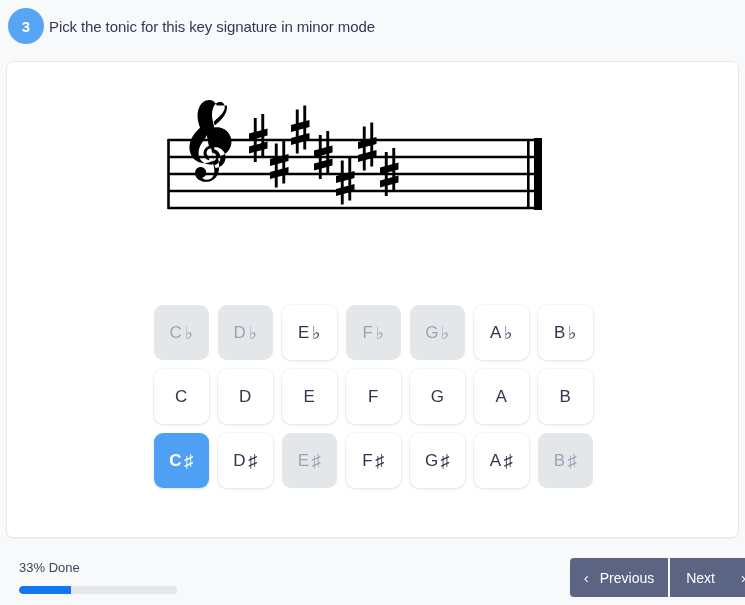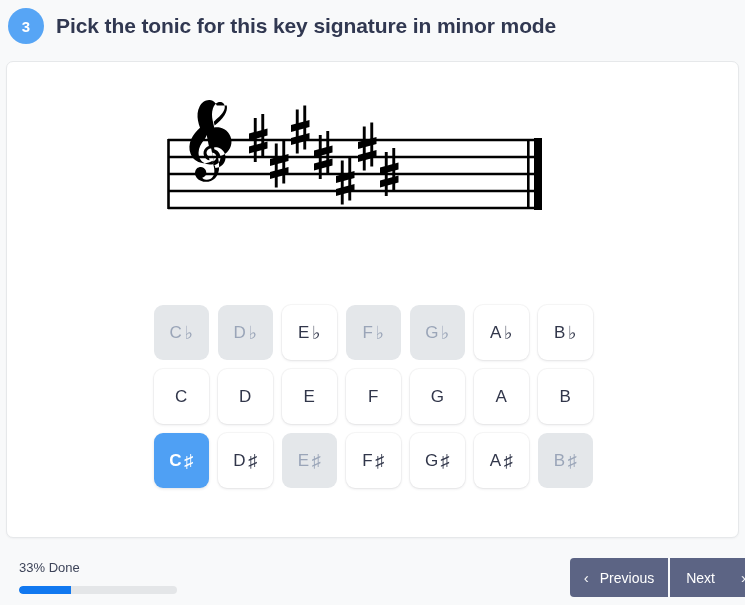--- a/index.html
+++ b/index.html
@@ -32,23 +32,23 @@
     background: #57a5f5;
     color: #ffffff;
     font-size: 15px;
     font-weight: bold;
     display: flex;
     align-items: center;
     justify-content: center;
     flex: 0 0 auto;
   }
   .qtitle {
-    margin-left: 12px;
-    font-size: 21px;
-    font-weight: bold;
+    margin-left: 5px;
+    font-size: 15px;
+    font-weight: normal;
     color: #313851;
     letter-spacing: -0.1px;
     white-space: nowrap;
   }
 
   
   .card {
     position: absolute;
     left: 6px; top: 61px;
     width: 733px; height: 477px;

